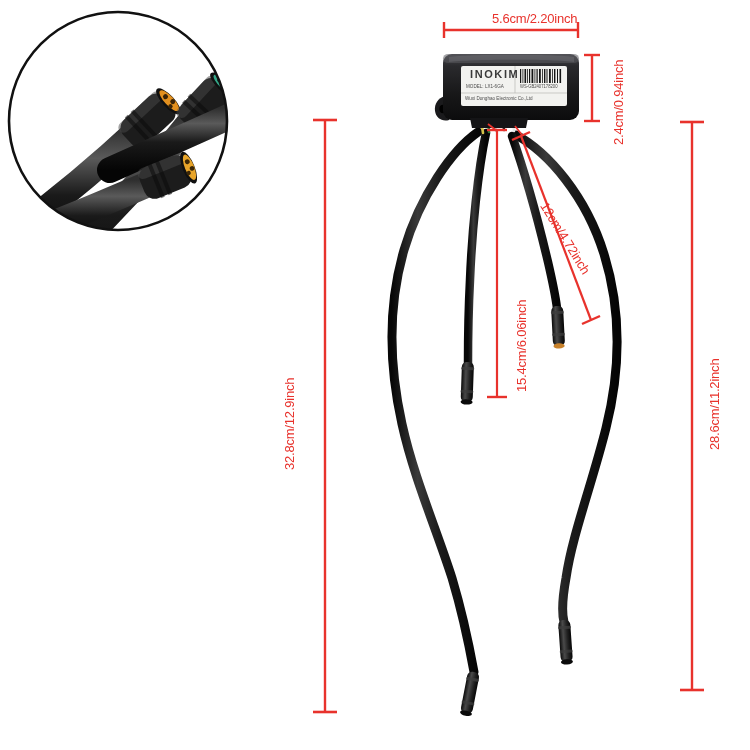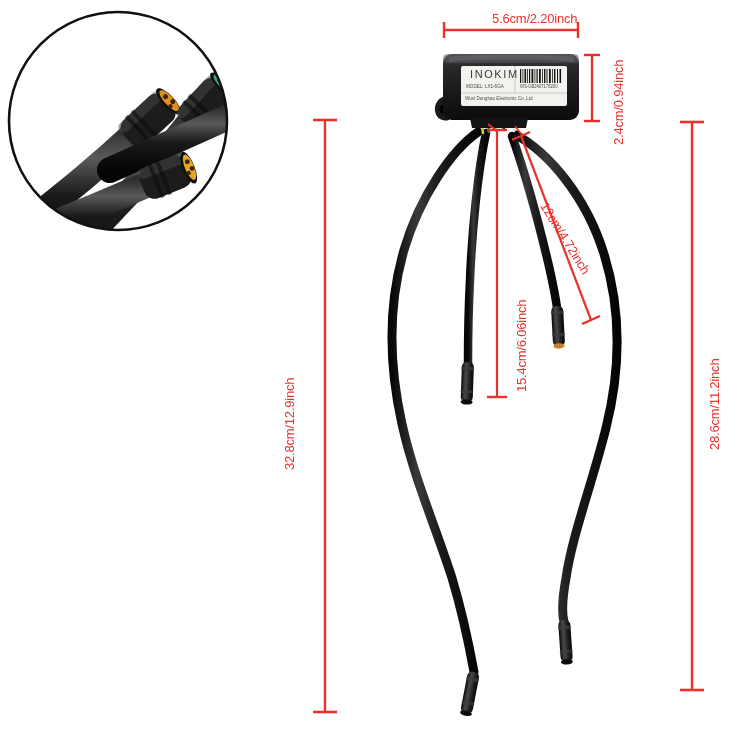--- a/index.html
+++ b/index.html
@@ -280,21 +280,21 @@
         <line x1="582" y1="324" x2="600" y2="316" stroke-width="2.4"></line>
       </g>
 
       <g>
         <line x1="488" y1="124" x2="497" y2="131" stroke-width="1.8"></line>
         <line x1="515" y1="126" x2="522" y2="135" stroke-width="1.8"></line>
       </g>
     </g>
   </svg>
 
-  <div class="box-label-text" style="left:470px; top:68px; font-size:11px; letter-spacing:1.6px; color:#3a3a3a; font-weight:normal;">INOKIM</div>
+  <div class="box-label-text" style="left:470px; top:68px; font-size:11px; letter-spacing:1.6px; color:#3a3a3a; font-weight:bold;">INOKIM</div>
   <div class="box-label-text" style="left:466px; top:84px; font-size:4.6px; color:#4a4a4a; transform:scaleY(1.15);">MODEL: LX1-6GA</div>
   <div class="box-label-text" style="left:520px; top:84px; font-size:4.2px; color:#4a4a4a; transform:scaleY(1.15);">WS-GB2407178200</div>
   <div class="box-label-text" style="left:465px; top:96px; font-size:4.6px; color:#4a4a4a; transform:scaleY(1.15);">Wuxi Donghao Electronic Co.,Ltd</div>
 
   <div class="dim-label" style="left:480px; top:12px;margin-left:12px;">5.6cm/2.20inch</div>
 
   <div class="dim-label vert-up" style="left:612px; top:145px;">2.4cm/0.94inch</div>
 
   <div class="dim-label diag" style="left:549px; top:200px;">12cm/4.72inch</div>
 

